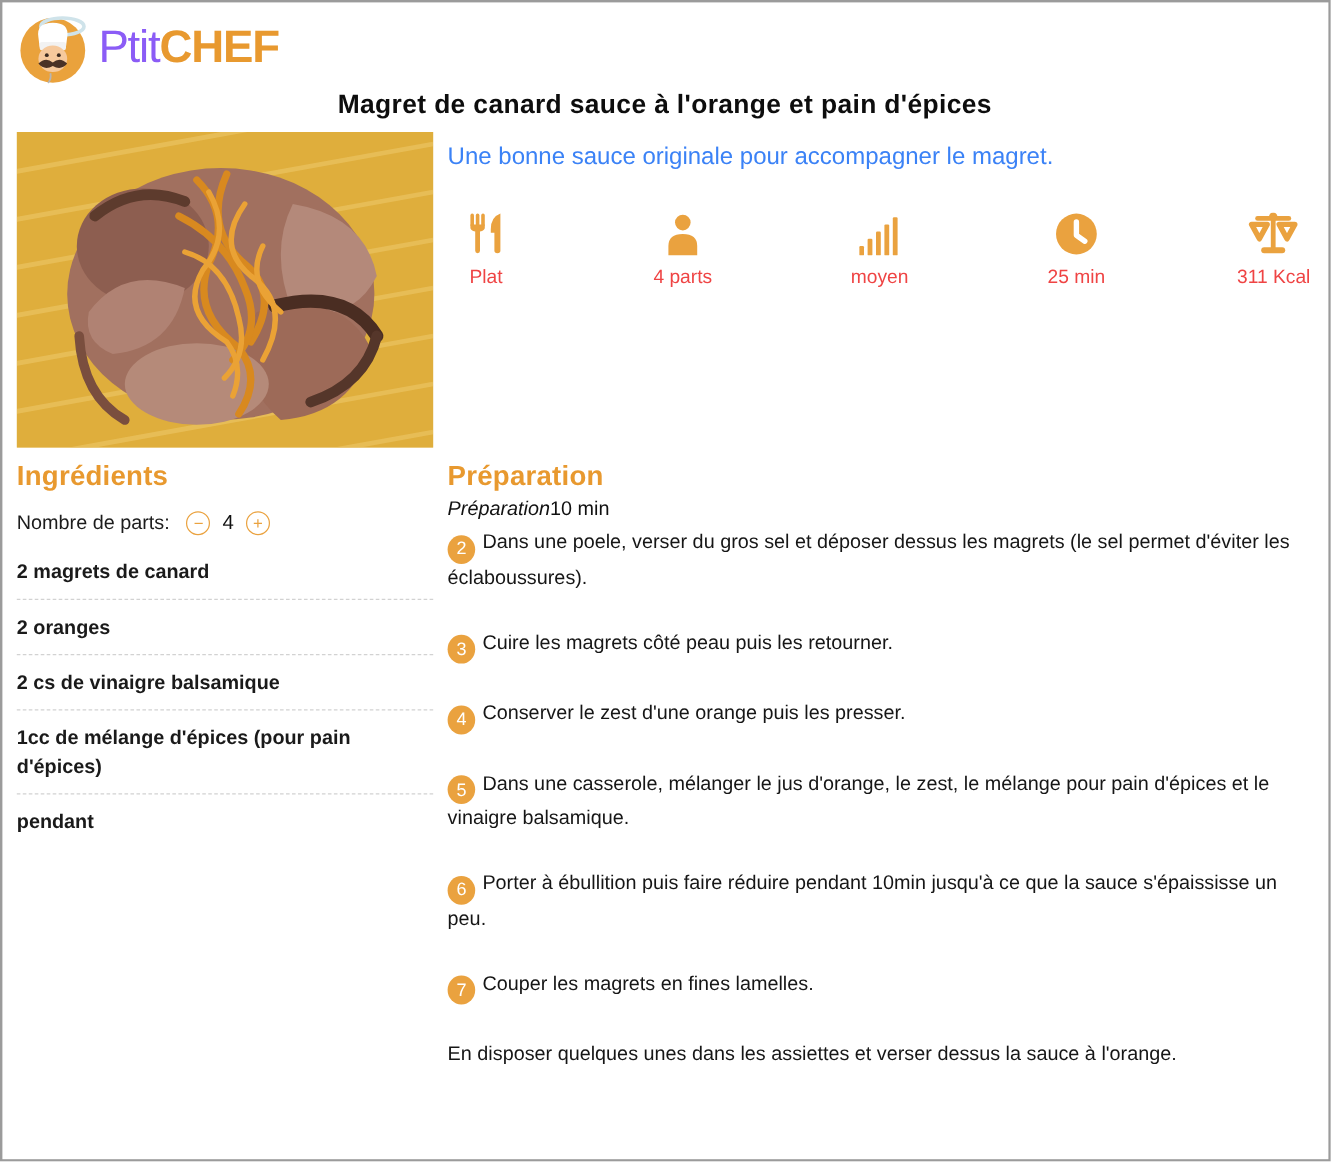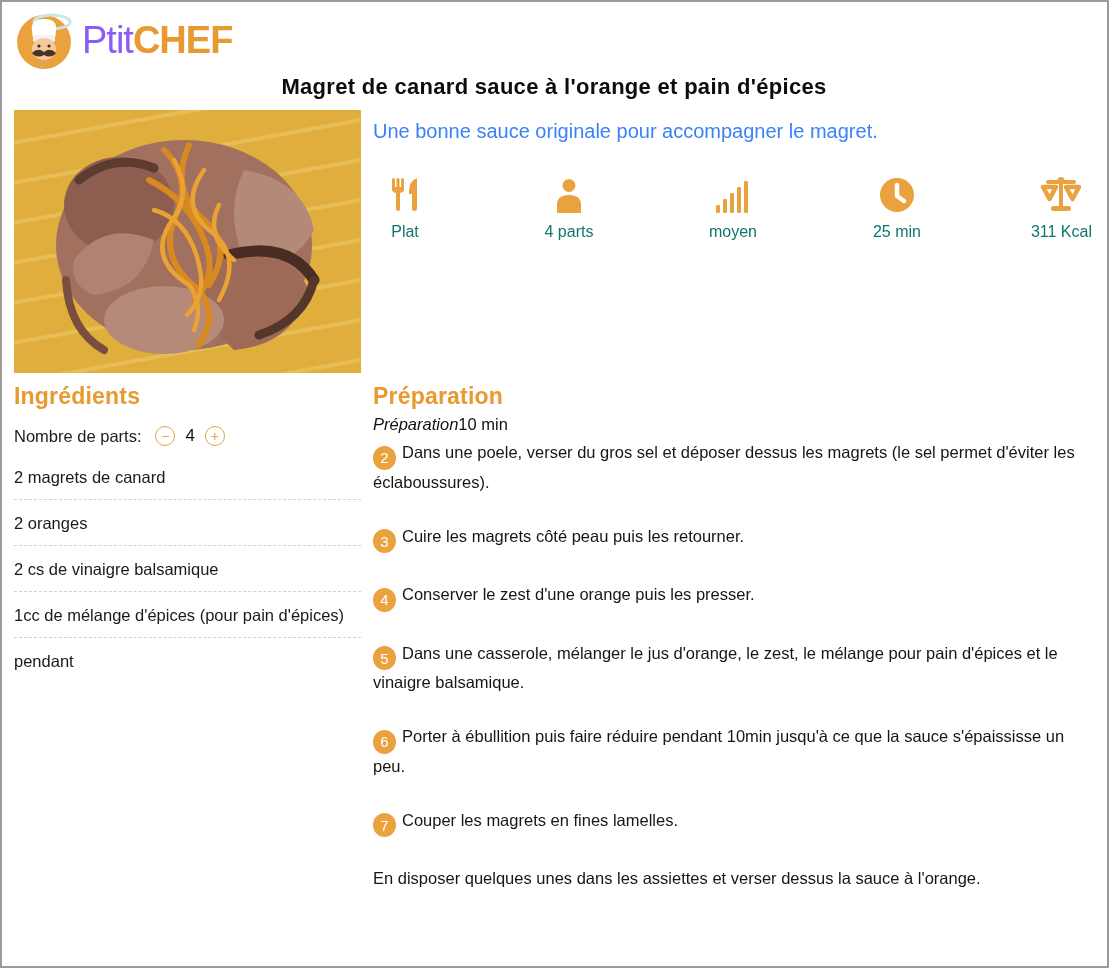--- a/index.html
+++ b/index.html
@@ -34,40 +34,40 @@
     width:347px; height:263px; overflow:hidden; background:#dfae3c;
   }
   .right-top { padding-top:2px; }
   .description { font-size:20px; color:#3b82f6; margin-top:8px; }
   .meta-row {
     display:flex; justify-content:space-between;
     margin-top:30px; padding:0 2px;
   }
   .meta-item { display:flex; flex-direction:column; align-items:center; min-width:60px; }
   .meta-icon { height:40px; display:flex; align-items:flex-end; justify-content:center; }
-  .meta-label { margin-top:10px; font-size:16px; color:#0f766e; }
+  .meta-label { margin-top:10px; font-size:16px; color:#ef4444; }
   
   .section-heading {
     color:#e8992f; font-size:23px; font-weight:700; letter-spacing:.2px;
   }
   
   .ingredients { padding-top:10px; }
   .servings-row { display:flex; align-items:center; margin-top:16px; font-size:16.5px; }
   .stepper { display:flex; align-items:center; margin-left:14px; gap:10px; }
   .step-btn {
     width:20px; height:20px; border-radius:50%;
     border:1.5px solid #eaa23f; color:#eaa23f;
     display:inline-flex; align-items:center; justify-content:center;
     font-size:14px; line-height:1; cursor:pointer; background:#fff;
   }
   .servings-value { font-size:17px; color:#111; }
   .ingredient-list { margin-top:8px; }
   .ingredient-item {
     font-size:16.5px; color:#1a1a1a; padding:11px 0 10px 0;
-    border-bottom:1px dashed #d2d2d2; line-height:24px;
+    border-bottom:1px dashed #d2d2d2; line-height:24px;font-weight:bold;
   }
   .ingredient-item:last-child { border-bottom:none; }
   
   .preparation { padding-top:10px; }
   .time-line { font-size:16.5px; line-height:24px; margin-top:2px; color:#111; }
   .time-line:first-of-type { margin-top:14px; }
   .time-label { font-style:italic; }
   .steps { margin-top:4px; }
   .step { font-size:16.5px; line-height:25px; color:#161616; margin-bottom:29px; }
   .step-badge {

